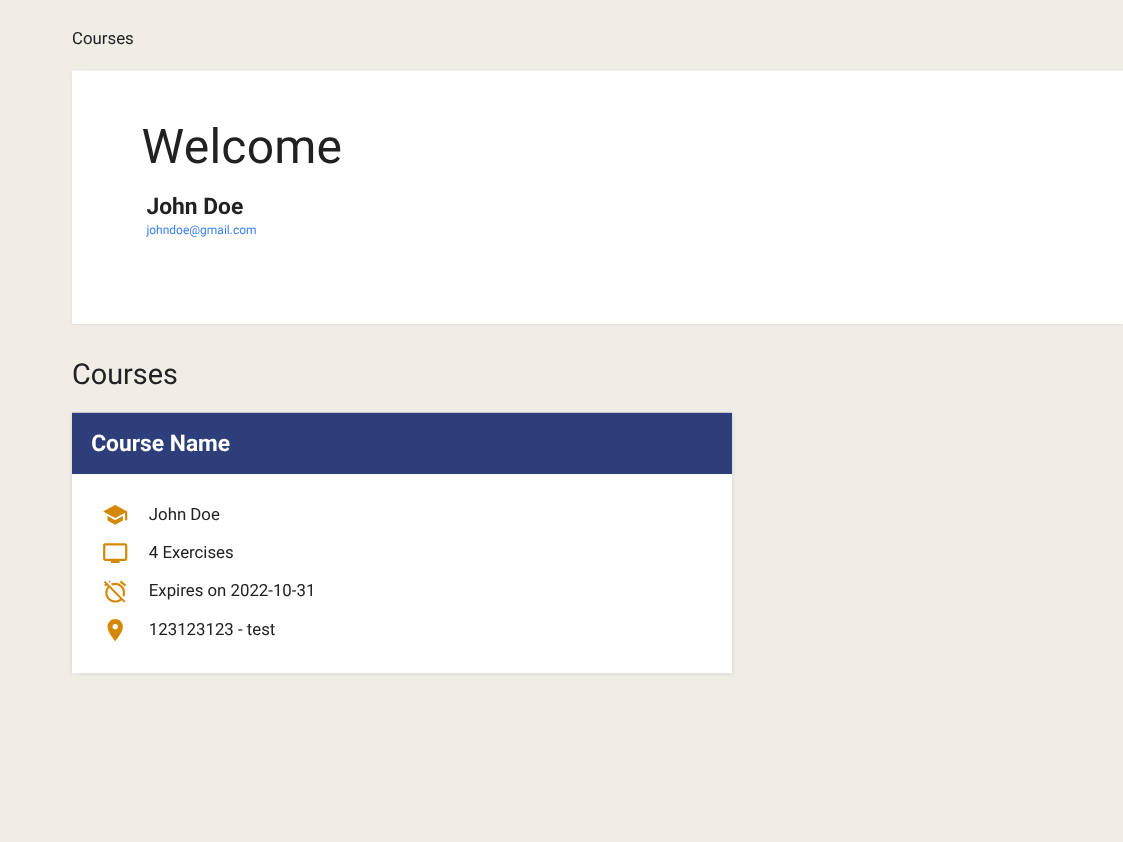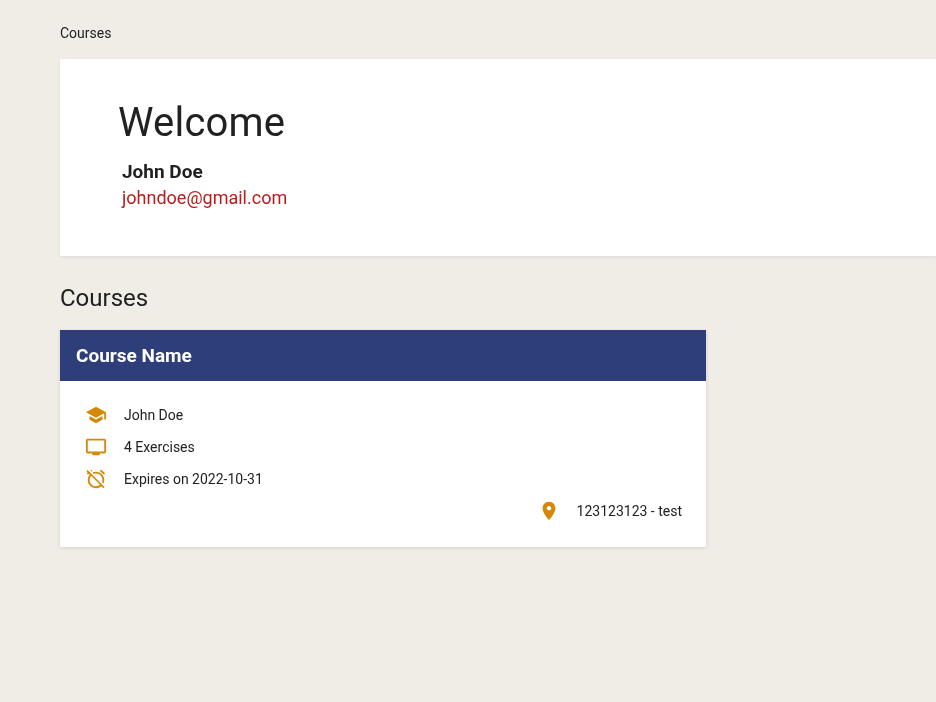--- a/index.html
+++ b/index.html
@@ -15,52 +15,52 @@
       overflow: hidden;
     }
     .breadcrumb {
       padding: 25px 60px 18px 60px;
       font-size: 14px;
       color: #212121;
     }
     .welcome-card {
       background: #ffffff;
       margin-left: 60px;
-      padding: 40px 58px 48px 58px;
+      padding: 40px 58px 72px 58px;
       box-shadow: 0 1px 3px rgba(0,0,0,0.08);
     }
     .welcome-title {
       font-size: 40px;
       font-weight: 400;
       color: #212121;
       margin-bottom: 14px;
       letter-spacing: 0.2px;
     }
     .user-name {
       font-size: 19px;
       font-weight: 700;
       color: #212121;
       margin-bottom: 4px;
       padding-left: 4px;
     }
     .user-email {
-      font-size: 18px;
-      color: #b91c1c;
+      font-size: 10px;
+      color: #3b82f6;
       padding-left: 4px;
     }
     .section-title {
       font-size: 24px;
       font-weight: 400;
       color: #212121;
       padding: 28px 60px 18px 60px;
     }
     .course-card {
       background: #ffffff;
       margin-left: 60px;
-      width: 646px;
+      width: 550px;
       box-shadow: 0 1px 4px rgba(0,0,0,0.12);
       cursor: pointer;
     }
     .course-header {
       background: #2d3e7b;
       color: #ffffff;
       padding: 14px 16px;
       font-size: 19px;
       font-weight: 700;
     }
@@ -69,21 +69,20 @@
     }
     .course-row {
       display: flex;
       align-items: center;
       margin-bottom: 8px;
       font-size: 14px;
       color: #212121;
     }
     .course-row:last-child {
       margin-bottom: 0;
-      justify-content: flex-end;
     }
     .course-icon {
       width: 24px;
       height: 24px;
       flex-shrink: 0;
       margin-right: 16px;
       display: flex;
       align-items: center;
       justify-content: center;
     }

